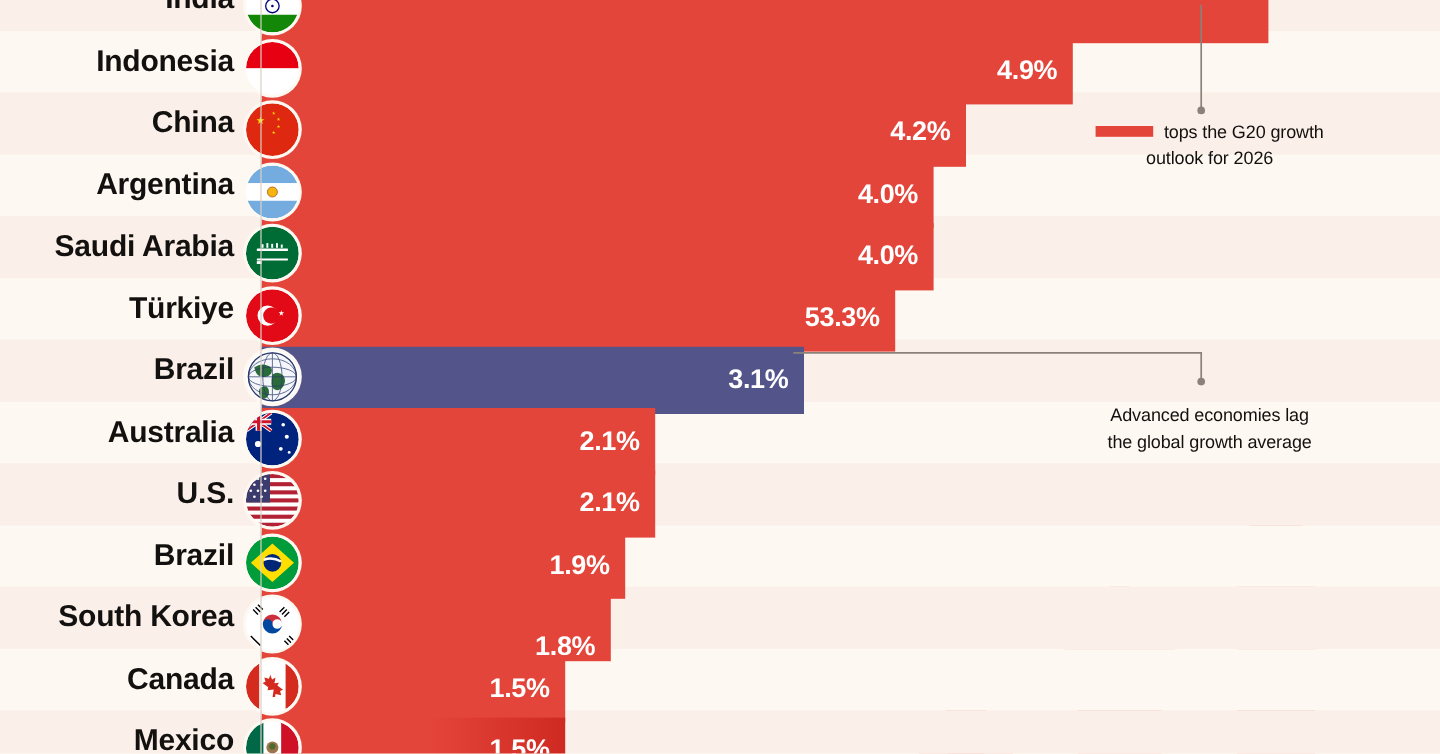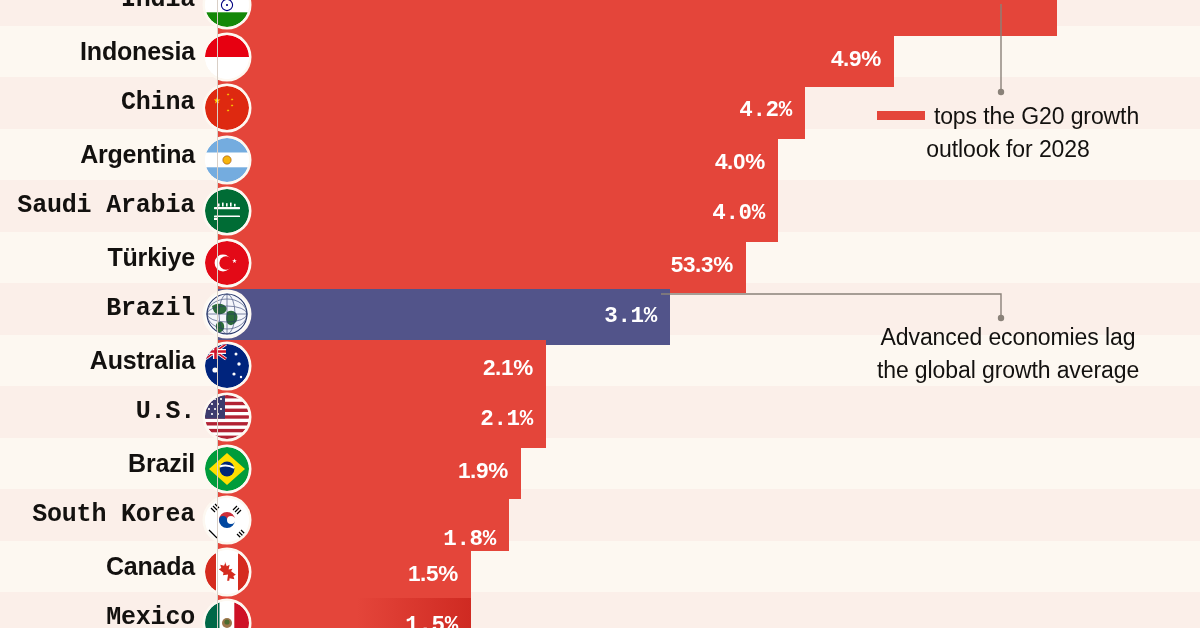--- a/index.html
+++ b/index.html
@@ -33,21 +33,21 @@
     z-index: 2;
   }
 
   .row {
     position: relative;
     height: 51.5px;
     width: 1200px;
     display: flex;
     align-items: center;
   }
-  .row.odd  { background: #FBEFE9; font-family: Liberation Mono, monospace; }
+  .row.odd  { background: #FBEFE9; }
   .row.even { background: #FDF8F1; }
 
   .row-label {
     width: 209px;
     flex: 0 0 209px;
     text-align: right;
     padding-right: 14px;
     font-size: 25px;
     font-weight: 700;
     color: #13110F;
@@ -112,34 +112,34 @@
     height: 628px;
     background: #D9CFC6;
     z-index: 3;
   }
 
   
   .annotation {
     position: absolute;
     z-index: 5;
     text-align: center;
-    font-size: 23px;
+    font-size: 15px;
     line-height: 1.45;
     color: #13110F;
     letter-spacing: -0.1px;
   }
 
   #annotation-1 {
     left: 848px;
     top: 100px;
     width: 320px;
   }
   #annotation-2 {
     left: 848px;
-    top: 321px;
+    top: 336px;
     width: 320px;
   }
 
   .redaction-bar {
     display: inline-block;
     width: 48px;
     height: 9px;
     background: #E4453A;
     vertical-align: middle;
     margin-right: 9px;
@@ -540,19 +540,19 @@
         </div>
       </div>
     </div>
   </div>
 <div id="divider"></div>
 
 <div class="annotation" id="annotation-1">
   <div>
     <span class="redaction-bar"></span><span>tops the G20 growth</span>
   </div>
-  <div>outlook for 2028</div>
+  <div>outlook for 2026</div>
 </div>
 
 <div class="annotation" id="annotation-2">
   <div>Advanced economies lag</div>
   <div>the global growth average</div>
 </div>
 
 </body></html>

